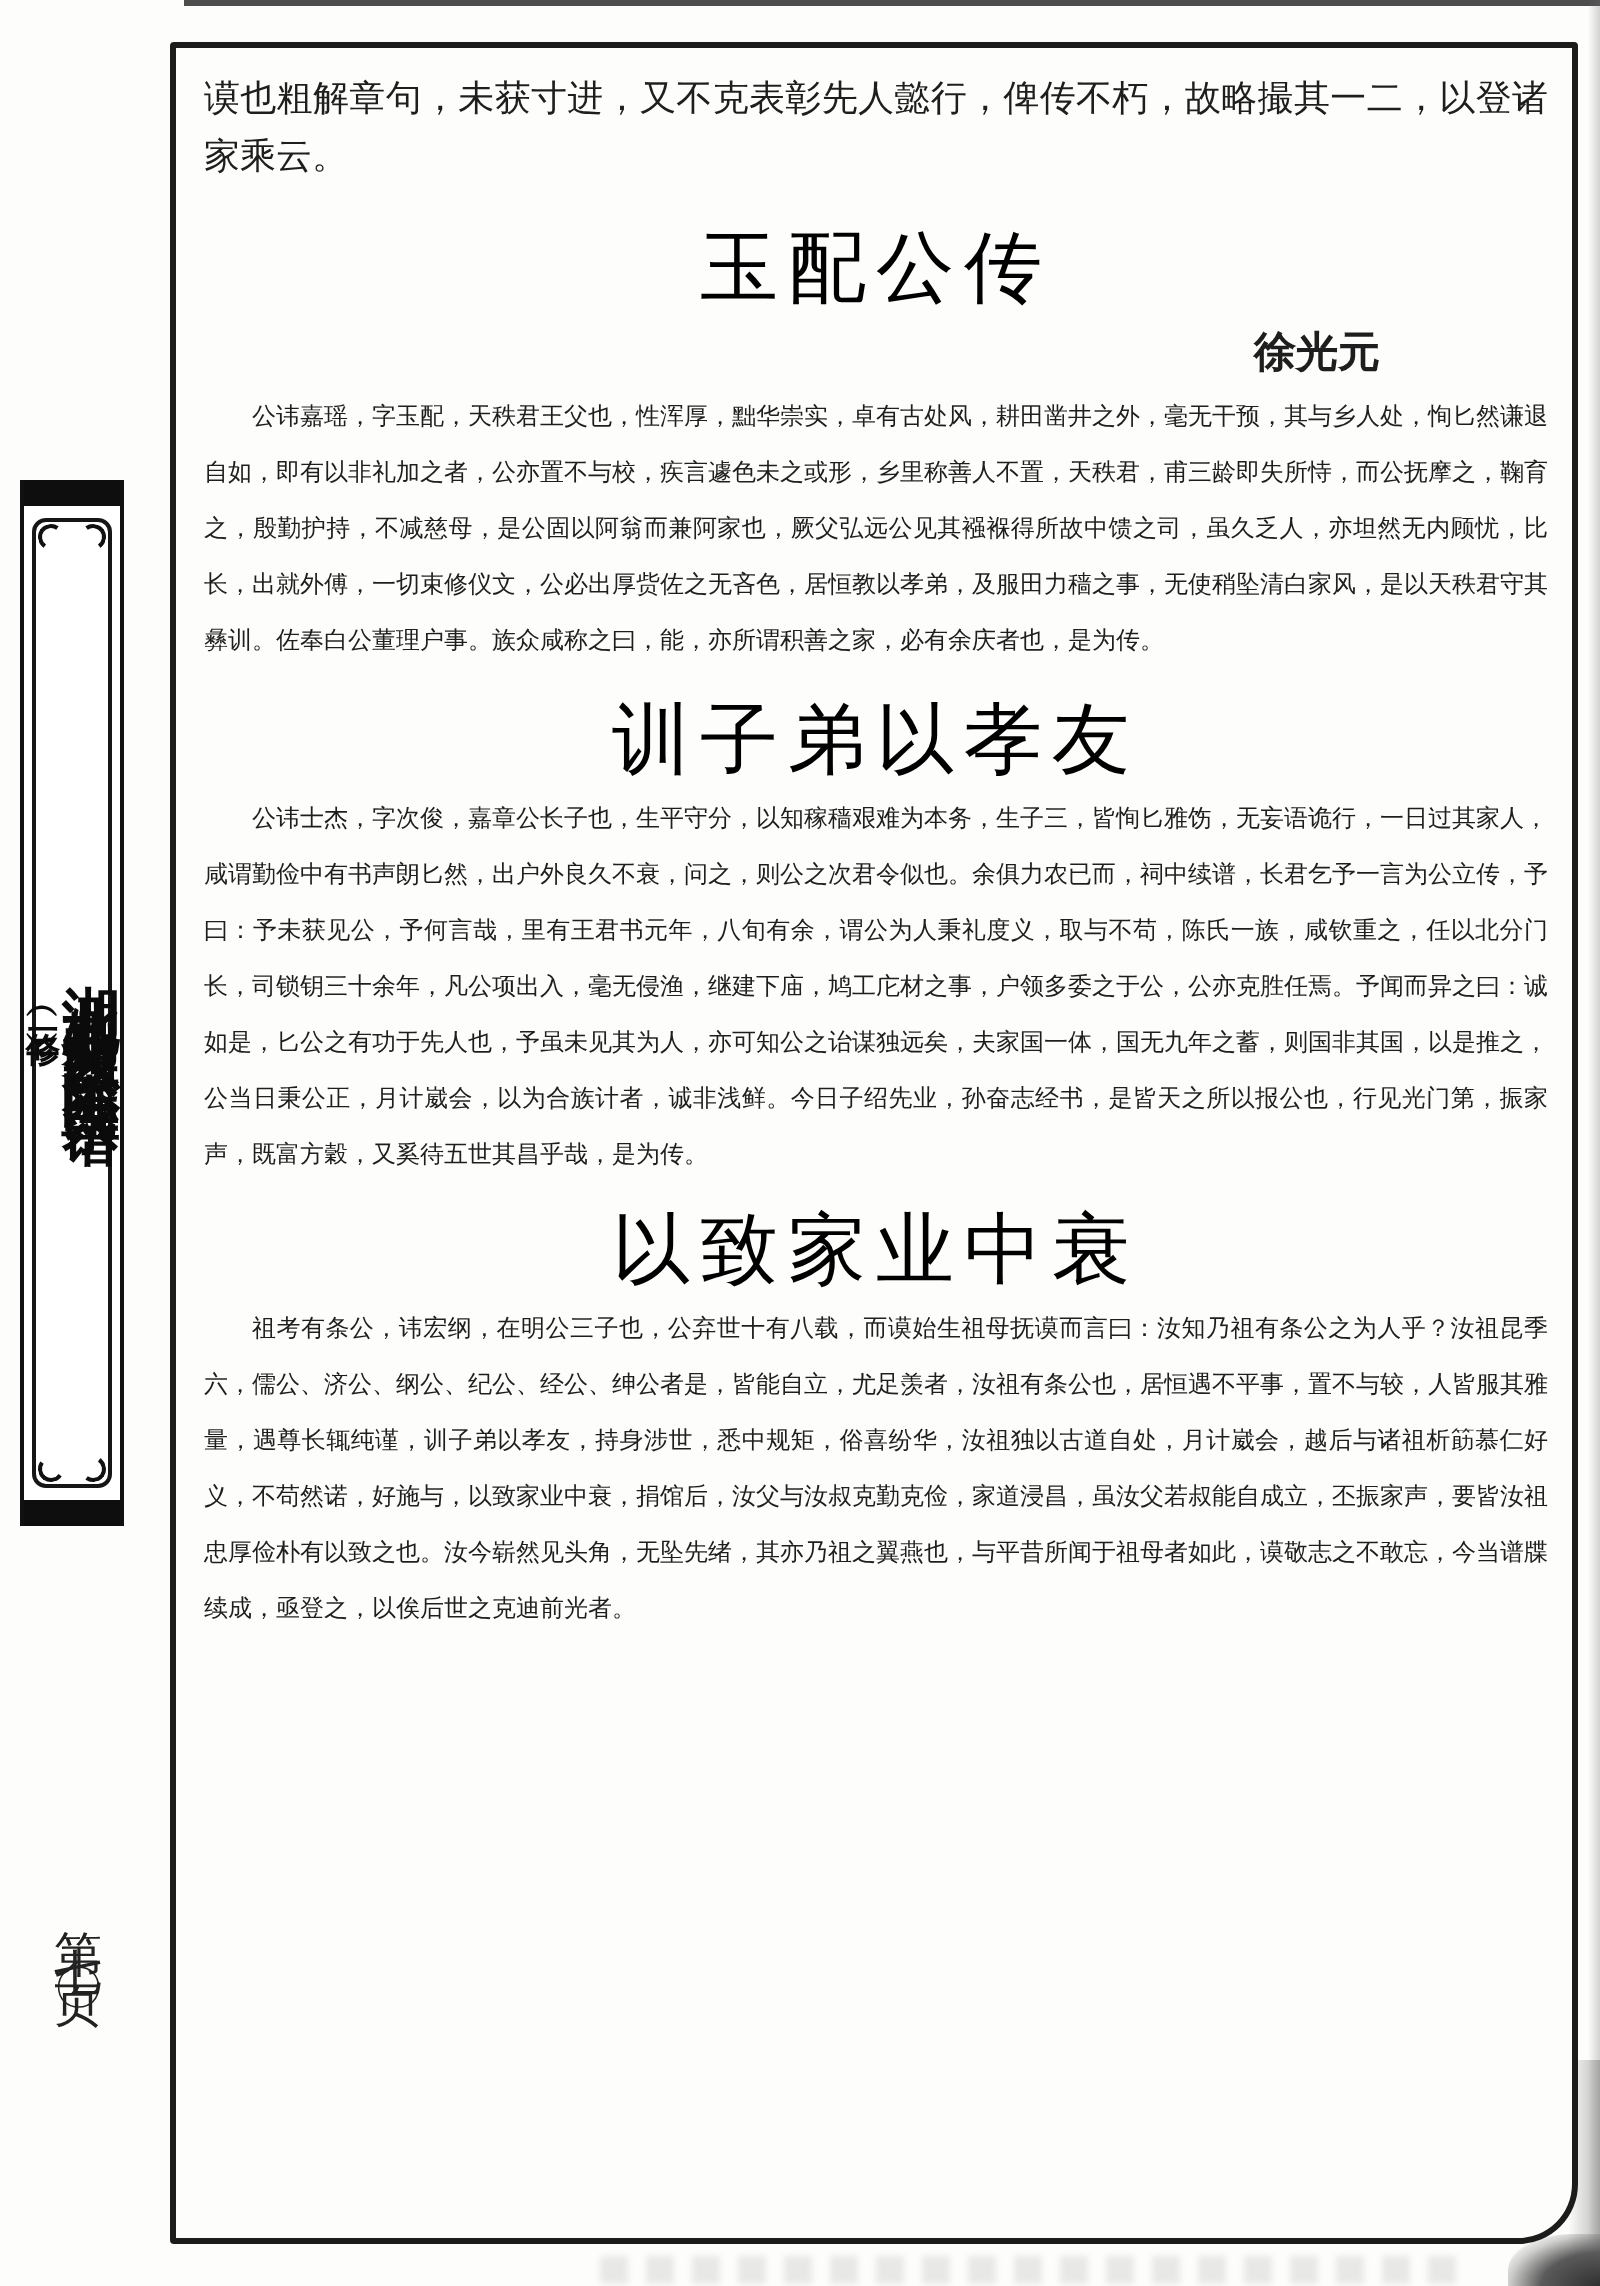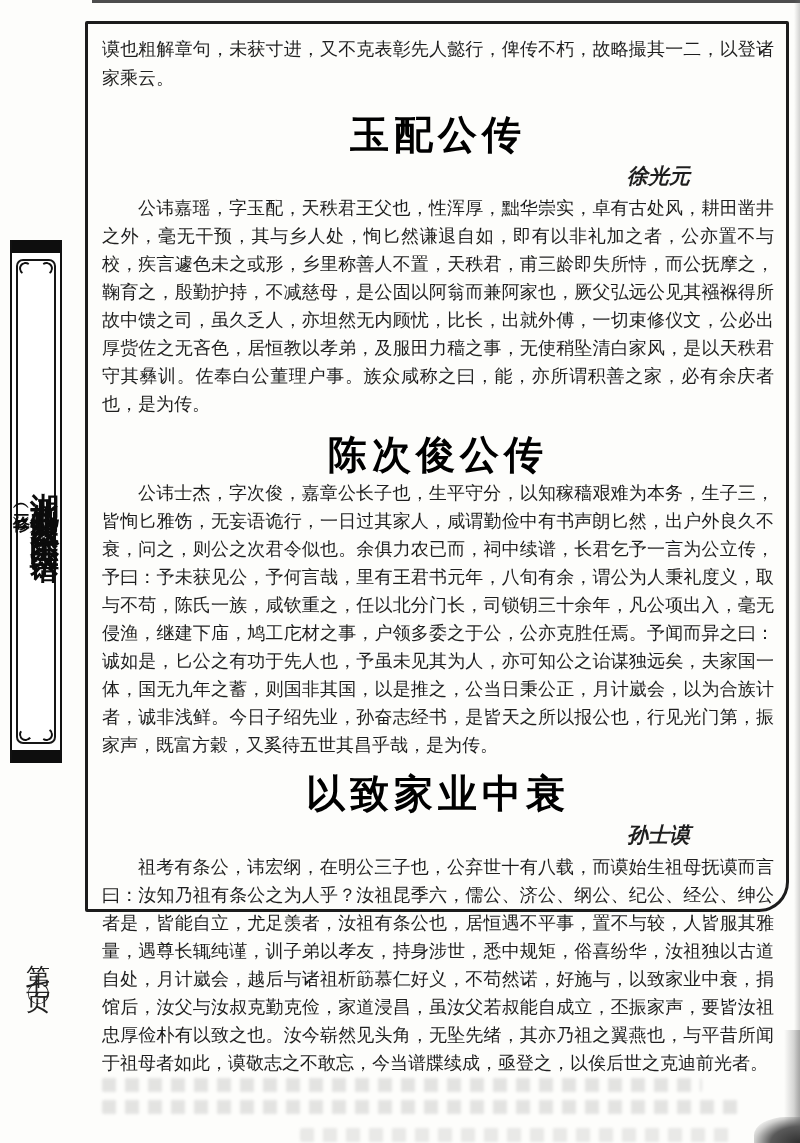--- a/index.html
+++ b/index.html
@@ -17,38 +17,38 @@
   .scan-shadow-br{position:absolute;right:0;top:1030px;width:16px;height:113px;
     background:linear-gradient(90deg,transparent,rgba(120,120,120,.5));}
   .page-curl{position:absolute;right:0;bottom:0;width:46px;height:26px;
     background:radial-gradient(ellipse at 100% 100%, #2f2f2f 0%, #5a5a5a 45%, rgba(120,120,120,.35) 70%, transparent 85%);
     border-top-left-radius:70%;}
   .ghost{position:absolute;height:14px;border-radius:2px;filter:blur(1.6px);opacity:.45;
     background:repeating-linear-gradient(90deg, rgba(75,75,75,.38) 0 14px, transparent 14px 23px);}
 
   
   .content-box{
-    position:absolute;left:85px;top:21px;width:704px;height:891px;
+    position:absolute;left:85px;top:21px;width:704px;height:1101px;
     box-sizing:border-box;border:3px solid #1c1c1c;
     border-radius:2px 2px 30px 2px;
     padding:11px 12px 0 14px;background:#fdfdfb;
   }
   .cont-par{margin:0;font-size:18px;line-height:29px;text-align:justify;}
   .section-title{
     margin:0;text-align:center;font-size:39px;line-height:48px;
-    font-weight:700;letter-spacing:5px;color:#000;
+    font-weight:400;letter-spacing:5px;color:#000;
   }
   .sec1 .section-title{margin-top:18px;}
   .sec2 .section-title{margin-top:13px;}
   .sec3 .section-title{margin-top:11px;}
   .author{
     text-align:right;padding-right:84px;font-size:21px;line-height:27px;
-    font-weight:700;margin:4px 0 4px;font-style:italic;
+    font-weight:700;margin:4px 0 4px;
   }
-  .body-par{margin:0;font-size:18px;line-height:28px;text-align:justify;text-indent:2em;}
+  .body-par{margin:0;font-size:12px;line-height:28px;text-align:justify;text-indent:2em;}
 
   
   .banner{
     position:absolute;left:10px;top:240px;width:52px;height:523px;
     box-sizing:border-box;background:#fff;
     border-left:2px solid #111;border-right:2px solid #111;
   }
   .banner-bar{position:absolute;left:0;right:0;height:13px;background:#0e0e0e;}
   .banner-bar.top{top:0;}
   .banner-bar.bottom{bottom:0;}
@@ -118,24 +118,23 @@
 
     <p class="cont-par">谟也粗解章句，未获寸进，又不克表彰先人懿行，俾传不朽，故略撮其一二，以登诸家乘云。</p>
 
     <section class="sec1">
       <h1 class="section-title">玉配公传</h1>
       <div class="author">徐光元</div>
       <p class="body-par">公讳嘉瑶，字玉配，天秩君王父也，性浑厚，黜华崇实，卓有古处风，耕田凿井之外，毫无干预，其与乡人处，恂匕然谦退自如，即有以非礼加之者，公亦置不与校，疾言遽色未之或形，乡里称善人不置，天秩君，甫三龄即失所恃，而公抚摩之，鞠育之，殷勤护持，不减慈母，是公固以阿翁而兼阿家也，厥父弘远公见其襁褓得所故中馈之司，虽久乏人，亦坦然无内顾忧，比长，出就外傅，一切束修仪文，公必出厚赀佐之无吝色，居恒教以孝弟，及服田力穑之事，无使稍坠清白家风，是以天秩君守其彝训。佐奉白公董理户事。族众咸称之曰，能，亦所谓积善之家，必有余庆者也，是为传。</p>
     </section>
 
     <section class="sec2">
-      <h1 class="section-title">陈次俊公传</h1>
+      <h1 class="section-title">训子弟以孝友</h1>
       <p class="body-par">公讳士杰，字次俊，嘉章公长子也，生平守分，以知稼穑艰难为本务，生子三，皆恂匕雅饬，无妄语诡行，一日过其家人，咸谓勤俭中有书声朗匕然，出户外良久不衰，问之，则公之次君令似也。余俱力农已而，祠中续谱，长君乞予一言为公立传，予曰：予未获见公，予何言哉，里有王君书元年，八旬有余，谓公为人秉礼度义，取与不苟，陈氏一族，咸钦重之，任以北分门长，司锁钥三十余年，凡公项出入，毫无侵渔，继建下庙，鸠工庀材之事，户领多委之于公，公亦克胜任焉。予闻而异之曰：诚如是，匕公之有功于先人也，予虽未见其为人，亦可知公之诒谋独远矣，夫家国一体，国无九年之蓄，则国非其国，以是推之，公当日秉公正，月计崴会，以为合族计者，诚非浅鲜。今日子绍先业，孙奋志经书，是皆天之所以报公也，行见光门第，振家声，既富方穀，又奚待五世其昌乎哉，是为传。</p>
     </section>
 
     <section class="sec3">
       <h1 class="section-title">以致家业中衰</h1>
-      <div class="author">孙士谟</div>
       <p class="body-par">祖考有条公，讳宏纲，在明公三子也，公弃世十有八载，而谟始生祖母抚谟而言曰：汝知乃祖有条公之为人乎？汝祖昆季六，儒公、济公、纲公、纪公、经公、绅公者是，皆能自立，尤足羡者，汝祖有条公也，居恒遇不平事，置不与较，人皆服其雅量，遇尊长辄纯谨，训子弟以孝友，持身涉世，悉中规矩，俗喜纷华，汝祖独以古道自处，月计崴会，越后与诸祖析筯慕仁好义，不苟然诺，好施与，以致家业中衰，捐馆后，汝父与汝叔克勤克俭，家道浸昌，虽汝父若叔能自成立，丕振家声，要皆汝祖忠厚俭朴有以致之也。汝今崭然见头角，无坠先绪，其亦乃祖之翼燕也，与平昔所闻于祖母者如此，谟敬志之不敢忘，今当谱牒续成，亟登之，以俟后世之克迪前光者。</p>
     </section>
 
   </div>
 </div>
 
 </body></html>

